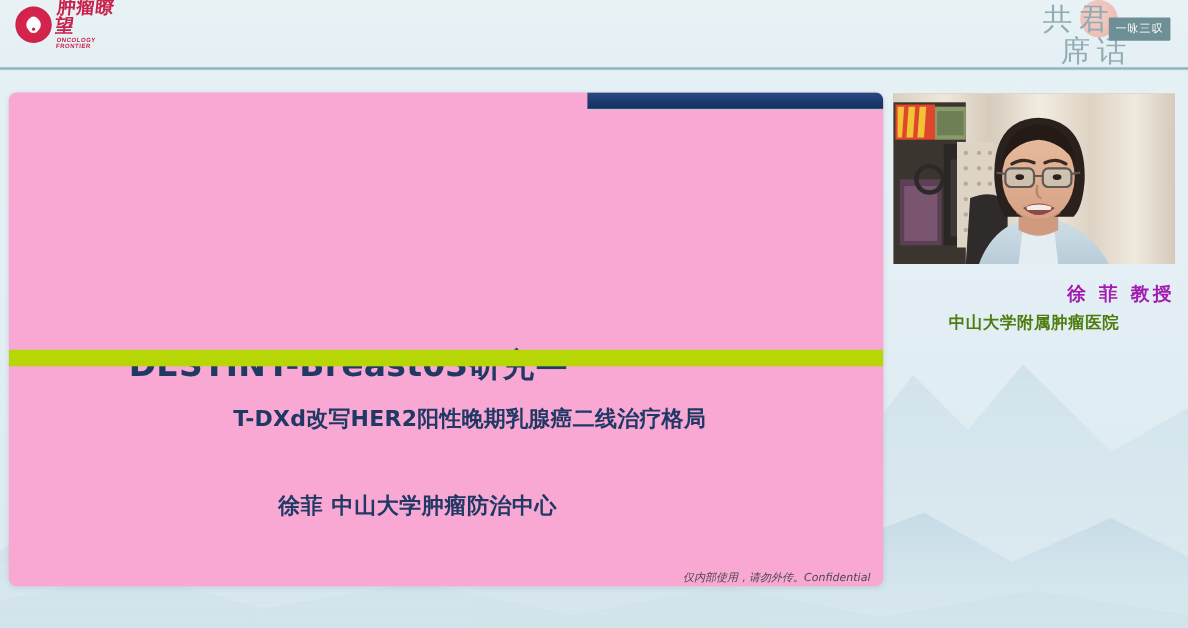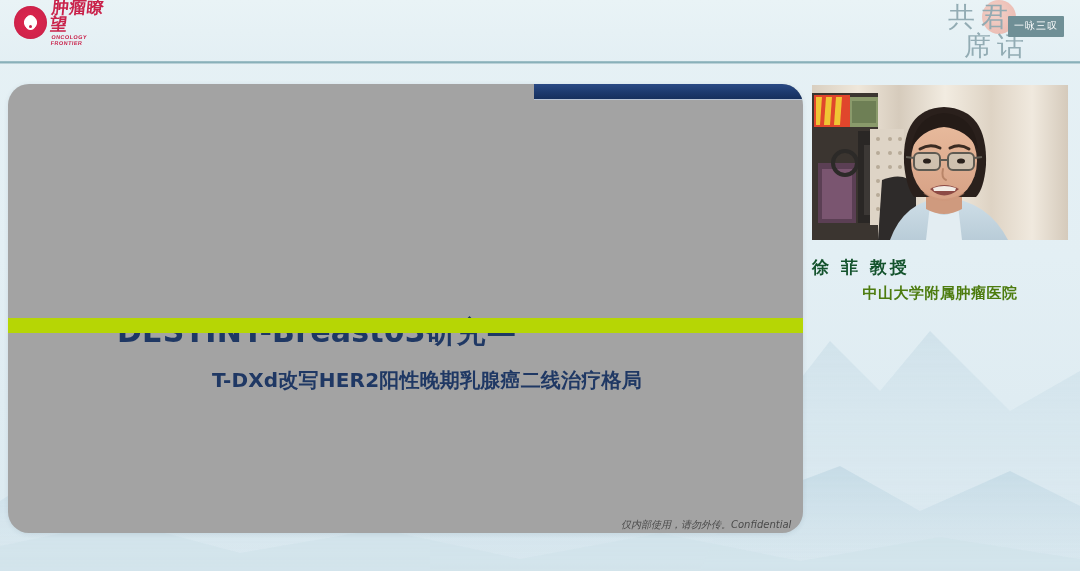--- a/index.html
+++ b/index.html
@@ -123,22 +123,22 @@
     border-radius:1px;
     white-space:nowrap;
     font-family:"DejaVu Sans",sans-serif;
   }
 
   
   .slide {
     position:absolute;
     left:8px; top:84px;
     width:795px; height:449px;
-    background:#a3a3a3;
-    border-radius:21px;
+    background:#f9a8d4;
+    border-radius:7px;
     box-shadow:0 1px 5px rgba(40,70,90,.10);
     overflow:hidden;
   }
   .slide-navybar{
     position:absolute;
     left:526px; top:0px;
     width:269px; height:15px;
     background:linear-gradient(180deg,#2a4a85 0%, #1d3a6e 55%, #16305d 100%);
     border-bottom:1px solid #b9c4d4;
   }
@@ -195,24 +195,24 @@
     width:256px; height:155px;
     overflow:hidden;
     background:#c8bfae;
   }
   .video svg{display:block;width:100%;height:100%;}
 
   .speaker-name{
     position:absolute;
     left:812px; top:256px;
     width:256px;
-    text-align:left;
+    text-align:right;
     font-size:17px;
     font-weight:bold;
-    color:#14532d;
+    color:#a21caf;
     letter-spacing:3px;
     font-family:"DejaVu Sans","Liberation Sans",sans-serif;
   }
   .speaker-org{
     position:absolute;
     left:812px; top:284px;
     width:256px;
     text-align:center;
     font-size:15px;
     font-weight:bold;
@@ -267,20 +267,21 @@
     <div class="wm-l1">共君</div>
     <div class="wm-l2">席话</div>
     <div class="wm-badge">一咏三叹</div>
   </div>
 
   <div class="slide">
     <div class="slide-navybar"></div>
     <div class="slide-title">DESTINY-Breast03研究—</div>
     <div class="slide-subtitle">T-DXd改写HER2阳性晚期乳腺癌二线治疗格局</div>
     <div class="slide-greenbar"></div>
+    <div class="slide-presenter">徐菲  中山大学肿瘤防治中心</div>
     <div class="slide-footer">仅内部使用，请勿外传。Confidential</div>
   </div>
 
   <div class="video">
     <svg viewBox="0 0 256 155" preserveAspectRatio="none" aria-hidden="true">
       <defs>
         <linearGradient id="curt" x1="0" y1="0" x2="1" y2="0">
           <stop offset="0%" stop-color="#d9cfc0"></stop>
           <stop offset="18%" stop-color="#efe7da"></stop>
           <stop offset="34%" stop-color="#d6cbbc"></stop>

